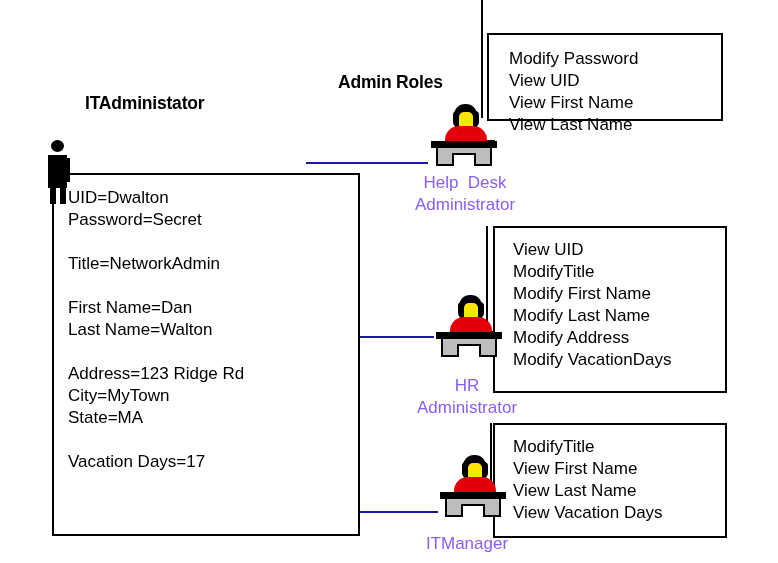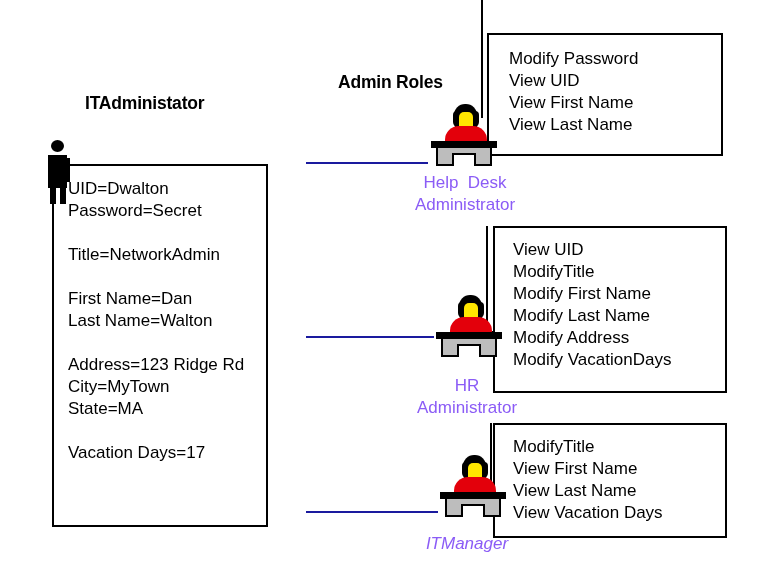--- a/index.html
+++ b/index.html
@@ -39,34 +39,34 @@
   .box-lines {
     position: absolute;
     font-size: 17px;
     color: #000000;
     line-height: 22px;
     white-space: pre;
   }
 
   #box-it-admin {
     left: 52px;
-    top: 164px;
-    width: 216px;
+    top: 173px;
+    width: 308px;
     height: 363px;
   }
   #box-it-admin-lines {
     left: 14px;
     top: 12px;
   }
 
   #box-admin-tasks {
     left: 487px;
     top: 33px;
     width: 236px;
-    height: 123px;
+    height: 88px;
   }
   #box-admin-tasks-lines { left: 20px; top: 13px; }
 
   #box-hr-tasks {
     left: 493px;
     top: 226px;
     width: 234px;
     height: 167px;
   }
   #box-hr-tasks-lines { left: 18px; top: 11px; }
@@ -195,21 +195,21 @@
   .role-label {
     position: absolute;
     font-size: 17px;
     color: #8b5cf6;
     line-height: 22px;
     text-align: center;
     white-space: pre;
   }
   #label-help-desk { left: 400px; top: 172px; width: 130px; }
   #label-hr        { left: 402px; top: 363px; width: 130px; margin-top: 12px; }
-  #label-it-mgr    { left: 402px; top: 533px; width: 130px; font-style: italic; }
+  #label-it-mgr    { left: 402px; top: 533px; width: 130px; }
 
   
   .connector {
     position: absolute;
     background: #1a1a9e;
     height: 2px;
   }
   #connector-help-desk { left: 306px; top: 162px; width: 122px; }
   #connector-hr        { left: 306px; top: 336px; width: 128px; }
   #connector-it-mgr    { left: 306px; top: 511px; width: 132px; }

